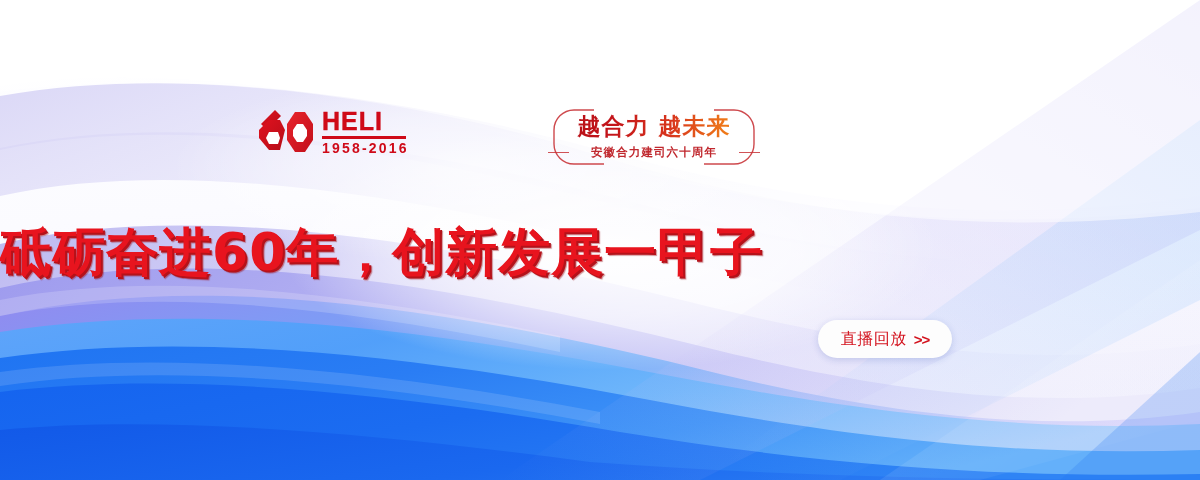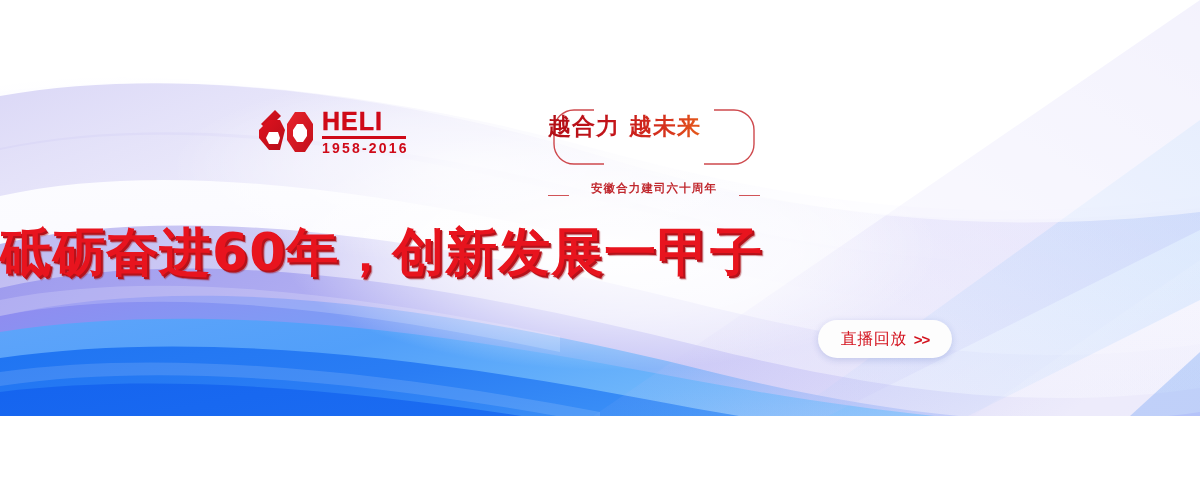--- a/index.html
+++ b/index.html
@@ -3,21 +3,21 @@
 <meta charset="utf-8">
 <style>
   html,body{margin:0;padding:0;}
   body{
     width:1200px;height:480px;overflow:hidden;
     font-family:"Liberation Sans","DejaVu Sans",sans-serif;
     background:#ffffff;
   }
 
   #banner{
-    position:relative;width:1200px;height:416px;overflow:hidden;
+    position:relative;width:1200px;height:480px;overflow:hidden;
     background:#0f172a;
   }
 
   
   .bg-layer{position:absolute;inset:0;width:1200px;height:480px;}
   .bg-svg{position:absolute;top:0;left:0;width:1200px;height:480px;display:block;}
 
   
   #logo-block{
     position:absolute;left:255px;top:108px;
@@ -35,31 +35,31 @@
     font-size:14px;font-weight:bold;letter-spacing:2.2px;
     color:#cf0a18;font-family:"Liberation Sans",sans-serif;
   }
 
   
   #emblem{
     position:absolute;left:548px;top:104px;width:212px;height:68px;
   }
   #emblem-bracket{position:absolute;top:0;left:0;width:212px;height:68px;}
   #emblem-slogan{
-    position:absolute;top:7px;left:0;width:212px;
+    position:absolute;top:7px;left:0;width:212px;text-align:center;
     font-size:23px;font-weight:bold;letter-spacing:1px;
     font-family:"DejaVu Sans","Liberation Sans",sans-serif;
     background:linear-gradient(95deg,#b10f16 0%,#c3141a 30%,#d8361d 58%,#ef7a18 84%,#f08a1a 100%);
     -webkit-background-clip:text;background-clip:text;
     color:transparent;-webkit-text-fill-color:transparent;
     white-space:nowrap;
   }
   #emblem-sub-row{
     position:absolute;top:41px;left:0;width:212px;
-    display:flex;align-items:flex-end;justify-content:center;gap:22px;margin-top:36px;
+    display:flex;align-items:center;justify-content:center;gap:22px;
   }
   .sub-rule{height:1px;width:30px;background:#c9353a;opacity:.85;}
   #emblem-subtitle{
     font-size:11.5px;font-weight:bold;letter-spacing:1.1px;color:#c0282e;
     font-family:"DejaVu Sans","Liberation Sans",sans-serif;white-space:nowrap;
   }
 
   
   #headline{
     position:absolute;top:218px;left:0;width:1200px;

